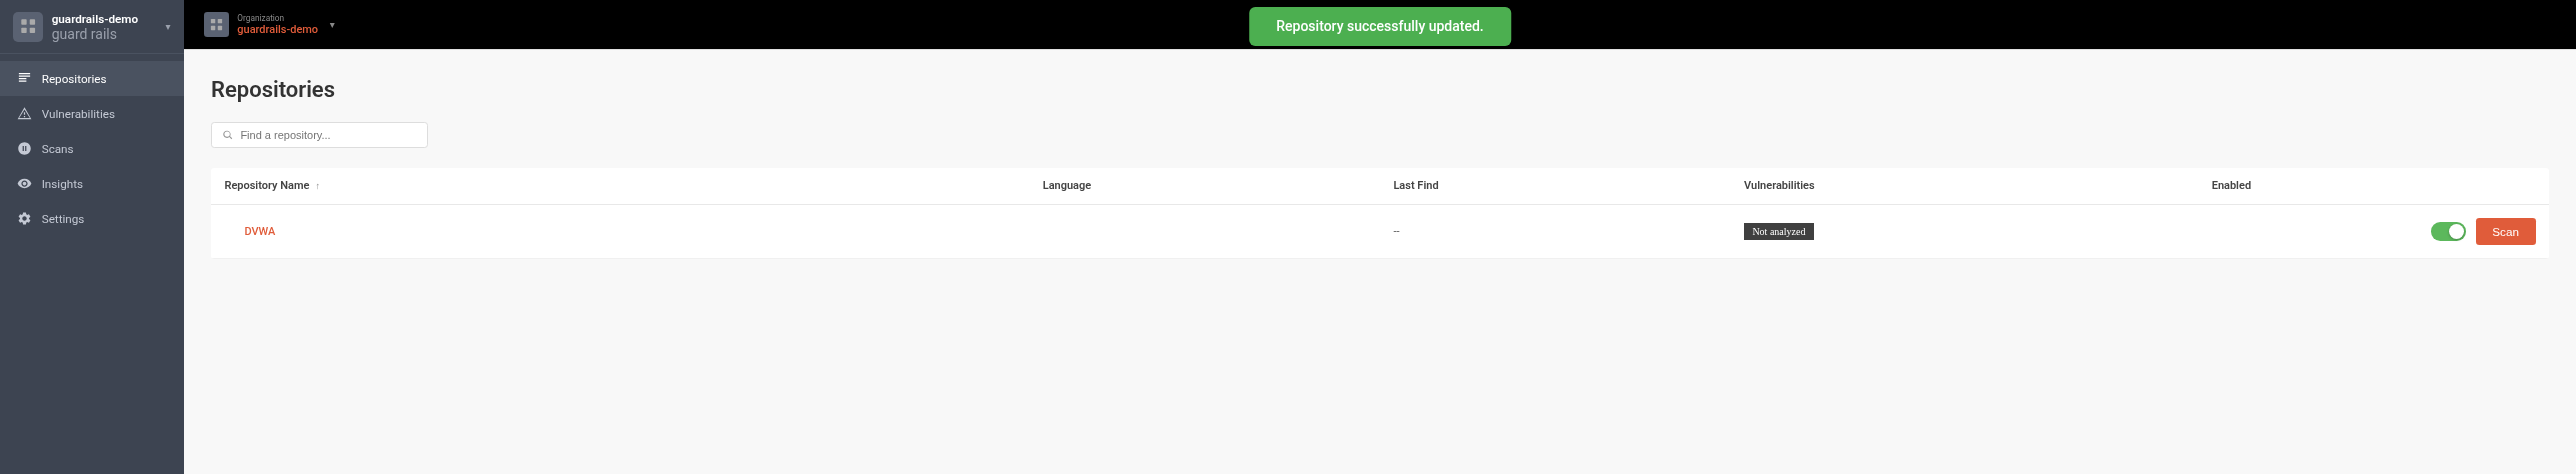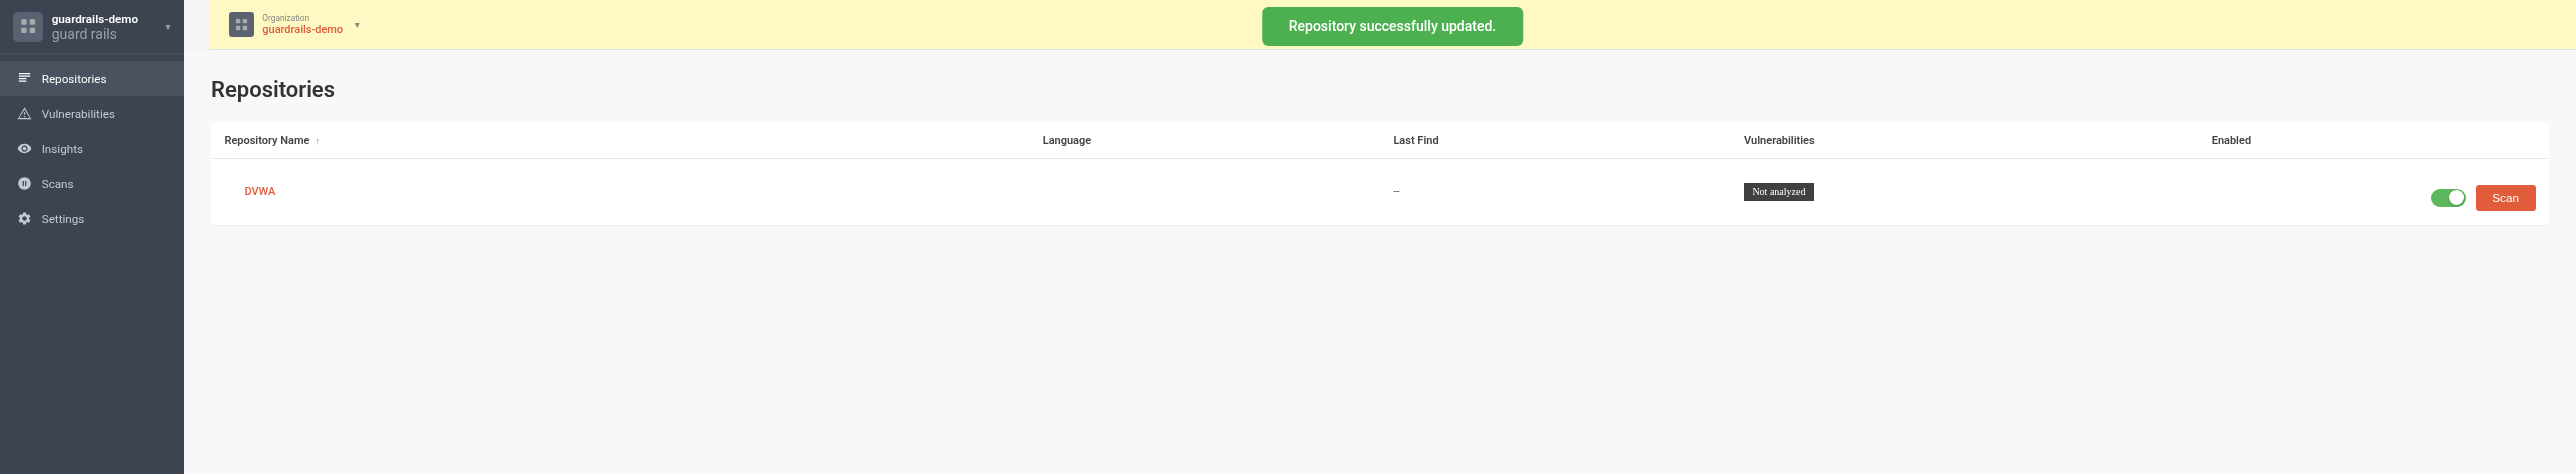--- a/index.html
+++ b/index.html
@@ -62,29 +62,28 @@
     
     .main {
       flex: 1;
       display: flex;
       flex-direction: column;
       overflow: hidden;
     }
 
     
     .topbar {
-      background: #fef9c3;
+      background: #000000;
       border-bottom: 0.8px solid #e0e0e0;
       display: flex;
       align-items: center;
       padding: 0 20px;
       height: 50px;
       flex-shrink: 0;
       position: relative;
-      margin-left: 25px;
     }
     .topbar-org {
       display: flex;
       align-items: center;
       gap: 8.3px;
       cursor: pointer;
     }
     .topbar-org-logo {
       width: 25px; height: 25px;
       background: #5a6272;
@@ -186,21 +185,20 @@
       display: inline-block;
       font-family: Liberation Serif, serif;
     }
 
     
     .enabled-cell {
       display: flex;
       align-items: center;
       justify-content: flex-end;
       gap: 10px;
-      margin-top: 12px;
     }
     .toggle-switch {
       width: 35px;
       height: 18.4px;
       background: #5cb85c;
       border-radius: 9.2px;
       position: relative;
       cursor: pointer;
       flex-shrink: 0;
     }
@@ -256,30 +254,30 @@
 
     <div class="sidebar-item">
       <svg viewBox="0 0 24 24" fill="currentColor">
         <path d="M12 2L1 21h22L12 2zm0 3.5L20.5 19H3.5L12 5.5zM11 10v4h2v-4h-2zm0 6v2h2v-2h-2z"></path>
       </svg>
       <span>Vulnerabilities</span>
     </div>
 
     <div class="sidebar-item">
       <svg viewBox="0 0 24 24" fill="currentColor">
+        <path d="M12 2C6.48 2 2 6.48 2 12s4.48 10 10 10 10-4.48 10-10S17.52 2 12 2zm-1 14H9V8h2v8zm4 0h-2V8h2v8z"></path>
+      </svg>
+      <span>Scans</span>
+    </div>
+
+    <div class="sidebar-item">
+      <svg viewBox="0 0 24 24" fill="currentColor">
         <path d="M12 4.5C7 4.5 2.73 7.61 1 12c1.73 4.39 6 7.5 11 7.5s9.27-3.11 11-7.5C21.27 7.61 17 4.5 12 4.5zm0 12.5c-2.76 0-5-2.24-5-5s2.24-5 5-5 5 2.24 5 5-2.24 5-5 5zm0-8c-1.66 0-3 1.34-3 3s1.34 3 3 3 3-1.34 3-3-1.34-3-3-3z"></path>
       </svg>
       <span>Insights</span>
-    </div>
-
-    <div class="sidebar-item">
-      <svg viewBox="0 0 24 24" fill="currentColor">
-        <path d="M12 2C6.48 2 2 6.48 2 12s4.48 10 10 10 10-4.48 10-10S17.52 2 12 2zm-1 14H9V8h2v8zm4 0h-2V8h2v8z"></path>
-      </svg>
-      <span>Scans</span>
     </div>
 
     <div class="sidebar-item">
       <svg viewBox="0 0 24 24" fill="currentColor">
         <path d="M19.14,12.94c0.04-0.3,0.06-0.61,0.06-0.94c0-0.32-0.02-0.64-0.07-0.94l2.03-1.58c0.18-0.14,0.23-0.41,0.12-0.61 l-1.92-3.32c-0.12-0.22-0.37-0.29-0.59-0.22l-2.39,0.96c-0.5-0.38-1.03-0.7-1.62-0.94L14.4,2.81c-0.04-0.24-0.24-0.41-0.48-0.41 h-3.84c-0.24,0-0.43,0.17-0.47,0.41L9.25,5.35C8.66,5.59,8.12,5.92,7.63,6.29L5.24,5.33c-0.22-0.08-0.47,0-0.59,0.22L2.74,8.87 C2.62,9.08,2.66,9.34,2.86,9.48l2.03,1.58C4.84,11.36,4.8,11.69,4.8,12s0.02,0.64,0.07,0.94l-2.03,1.58 c-0.18,0.14-0.23,0.41-0.12,0.61l1.92,3.32c0.12,0.22,0.37,0.29,0.59,0.22l2.39-0.96c0.5,0.38,1.03,0.7,1.62,0.94l0.36,2.54 c0.05,0.24,0.24,0.41,0.48,0.41h3.84c0.24,0,0.44-0.17,0.47-0.41l0.36-2.54c0.59-0.24,1.13-0.56,1.62-0.94l2.39,0.96 c0.22,0.08,0.47,0,0.59-0.22l1.92-3.32c0.12-0.22,0.07-0.47-0.12-0.61L19.14,12.94z M12,15.6c-1.98,0-3.6-1.62-3.6-3.6 s1.62-3.6,3.6-3.6s3.6,1.62,3.6,3.6S13.98,15.6,12,15.6z"></path>
       </svg>
       <span>Settings</span>
     </div>
   </nav>
 </div>
@@ -304,20 +302,26 @@
     </div>
 
     <div class="notification">
       <span>Repository successfully updated.</span>
     </div>
   </div>
 
   <div class="content">
     <h1 class="page-title">Repositories</h1>
 
+    <div class="search-bar">
+      <svg viewBox="0 0 24 24" fill="#999">
+        <path d="M21 19l-4.35-4.35A7.5 7.5 0 1 0 15 16.65L19.35 21 21 19zM10.5 16a5.5 5.5 0 1 1 0-11 5.5 5.5 0 0 1 0 11z"></path>
+      </svg>
+      <input type="text" placeholder="Find a repository..." style="">
+    </div>
 
     <table class="repo-table">
       <thead>
         <tr>
           <th class="col-name">
             Repository Name <span class="sort-arrow">↑</span>
           </th>
           <th class="col-lang">Language</th>
           <th class="col-scan">Last Find</th>
           <th class="col-vuln">Vulnerabilities</th>

